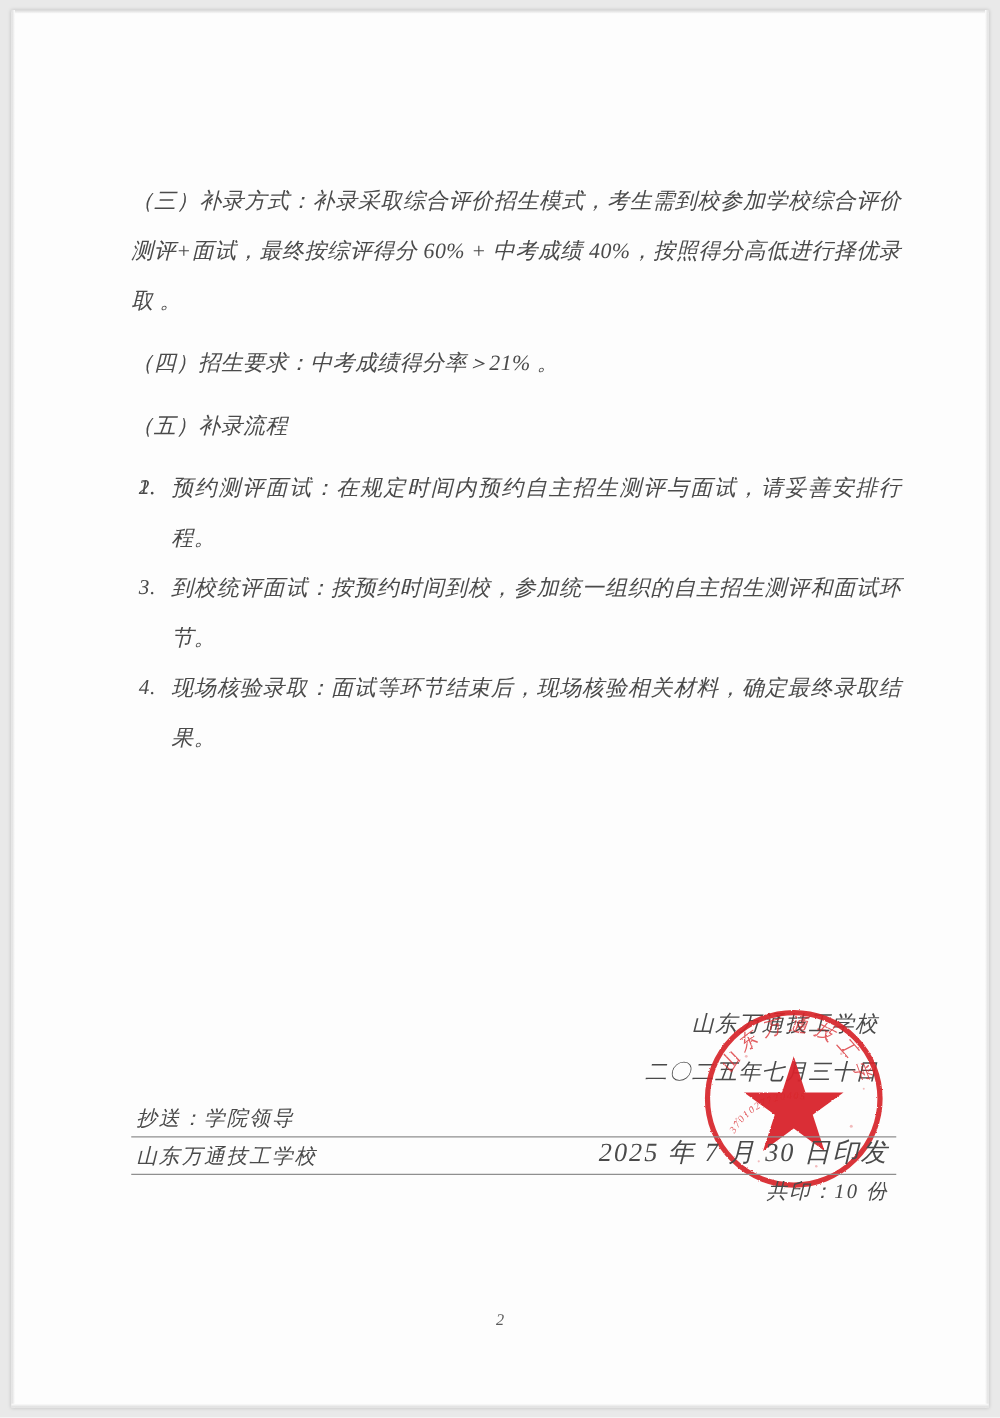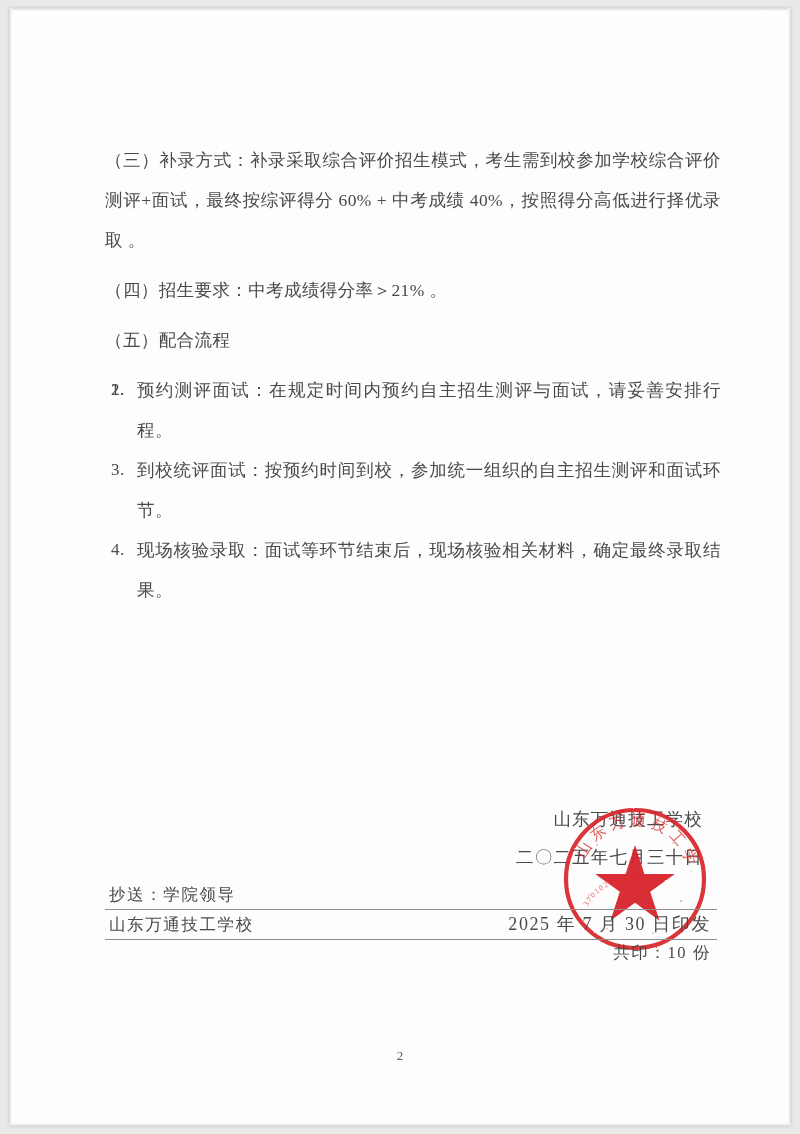--- a/index.html
+++ b/index.html
@@ -27,20 +27,21 @@
   
   #page {
     position: absolute;
     left: 9px;
     top: 8px;
     width: 782px;
     height: 1118px;
     background: #fdfdfd;
     box-shadow: 0 0 3px rgba(0,0,0,0.18);
     overflow: hidden;
+    font-style: italic;
   }
 
   
   .edge-shade {
     position: absolute;
     pointer-events: none;
   }
   .edge-top    { left:0; top:0;  width:782px; height:3px;  background:linear-gradient(#d8d8d8,#fdfdfd); }
   .edge-left   { left:0; top:0;  width:3px;  height:1118px;background:linear-gradient(90deg,#dadada,#fdfdfd); }
   .edge-right  { right:0;top:0;  width:3px;  height:1118px;background:linear-gradient(270deg,#dcdcdc,#fdfdfd); }
@@ -142,21 +143,21 @@
     color: #4a4a4a;
     font-size: 16.5px;
     letter-spacing: 1.6px;
     white-space: nowrap;
   }
   .foot-right {
     position: absolute;
     right: 6px;
     bottom: 3px;
     color: #4a4a4a;
-    font-size: 18px;
+    font-size: 21px;
     letter-spacing: 1.6px;
     white-space: nowrap;
   }
   #print-count {
     position: absolute;
     right: 6px;
     top: 62px;
     color: #4a4a4a;
     font-size: 16.5px;
     letter-spacing: 1.6px;
@@ -192,21 +193,21 @@
   <div id="body-area">
 
     <p class="para para-indent">（三）补录方式：补录采取综合评价招生模式，考生需到校参加学校综合评价测评+面试，最终按综评得分 60% + 中考成绩 40%，按照得分高低进行择优录取 。</p>
 
     <div class="spacer-sm"></div>
 
     <p class="para para-indent">（四）招生要求：中考成绩得分率＞21% 。</p>
 
     <div class="spacer-sm"></div>
 
-    <p class="para para-indent">（五）配合流程</p>
+    <p class="para para-indent">（五）补录流程</p>
 
     <div class="spacer-sm"></div>
 
     <ol class="num-list">
       <li class="num-item">
         <span class="num-marker latin">1.</span>
       </li>
       <li class="num-item">
         <span class="num-marker latin">2.</span>
         <span>预约测评面试：在规定时间内预约自主招生测评与面试，请妥善安排行程。</span>

